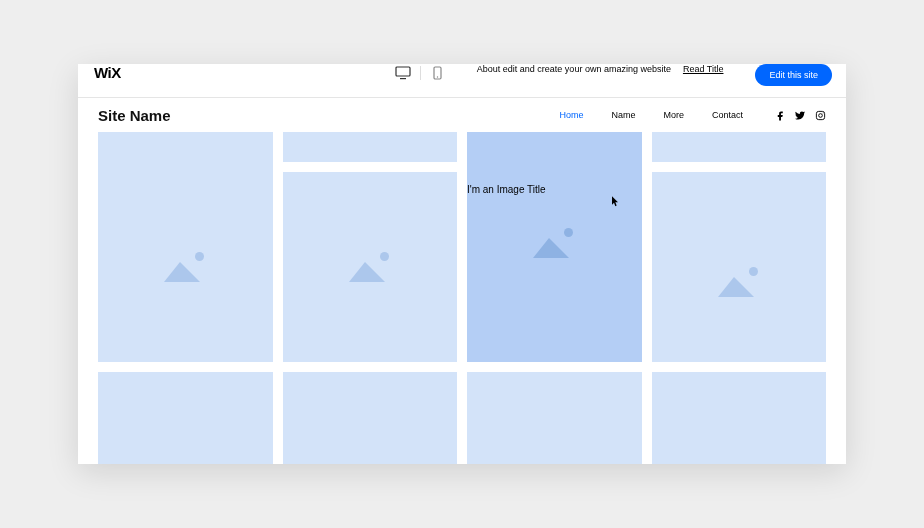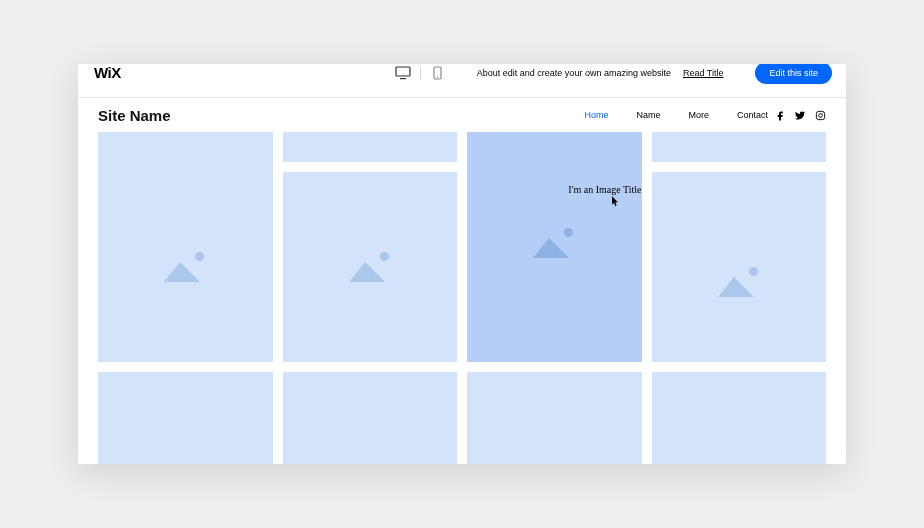--- a/index.html
+++ b/index.html
@@ -19,21 +19,21 @@
     background: #ffffff;
     box-shadow: 0 8px 30px rgba(0,0,0,0.12);
     display: flex;
     flex-direction: column;
     overflow: hidden;
   }
   .topbar {
     height: 34px;
     border-bottom: 1px solid #e5e5e5;
     display: flex;
-    align-items: center;
+    align-items: flex-start;
     padding: 0 14px 16px 16px;
     gap: 12px;
   }
   .logo {
     font-weight: 900;
     font-size: 15px;
     letter-spacing: -0.5px;
     color: #000;
   }
   .spacer { flex: 1; }
@@ -75,21 +75,21 @@
     font-size: 9px;
     padding: 6px 14px;
     cursor: pointer;
     margin-left: 20px;
   }
   .site-header {
     height: 34px;
     display: flex;
     align-items: center;
     padding: 0 20px;
-    gap: 0;
+    gap: 25px;
   }
   .site-name {
     font-size: 15px;
     font-weight: 700;
     color: #111;
   }
   .nav {
     display: flex;
     gap: 28px;
     align-items: center;
@@ -162,24 +162,23 @@
     border-radius: 50%;
     background: #acc7ec;
   }
   .tile.hovered .mountain { border-bottom-color: #8eb2e3; }
   .tile.hovered .sun { background: #8eb2e3; }
   .image-title {
     position: absolute;
     top: 52px;
     left: 0;
     right: 0;
-    text-align: right;
+    text-align: left;
     font-size: 10px;
     color: #000;
-    font-family: Liberation Serif, serif;
   }
   .cursor {
     position: absolute;
     top: 64px;
     right: 22px;
     font-size: 10px;
     color: #000;
     pointer-events: none;
   }
   

